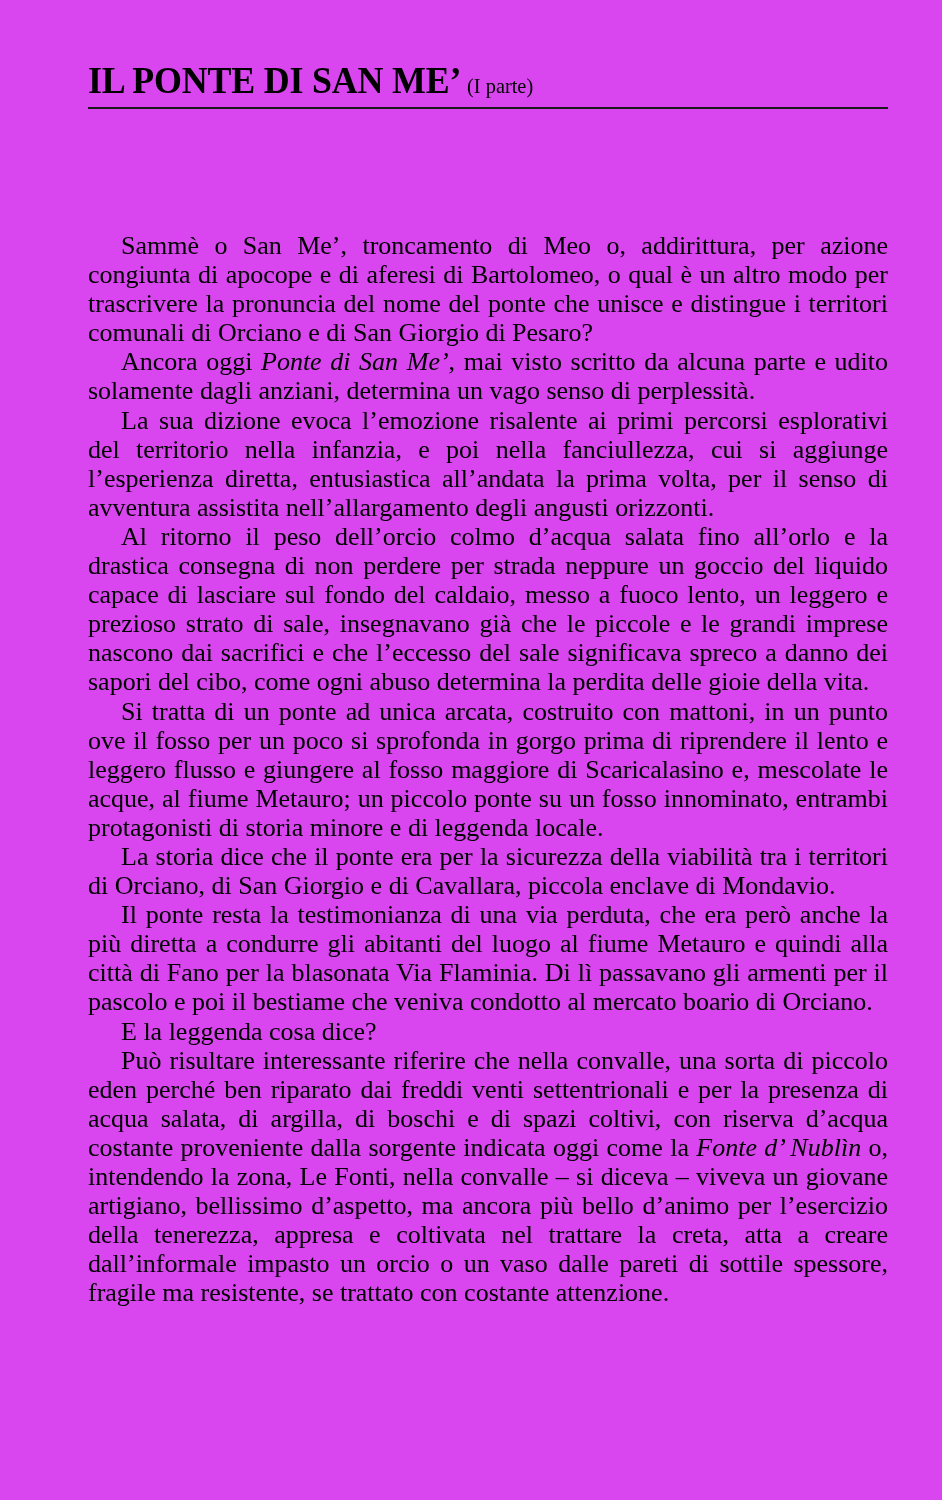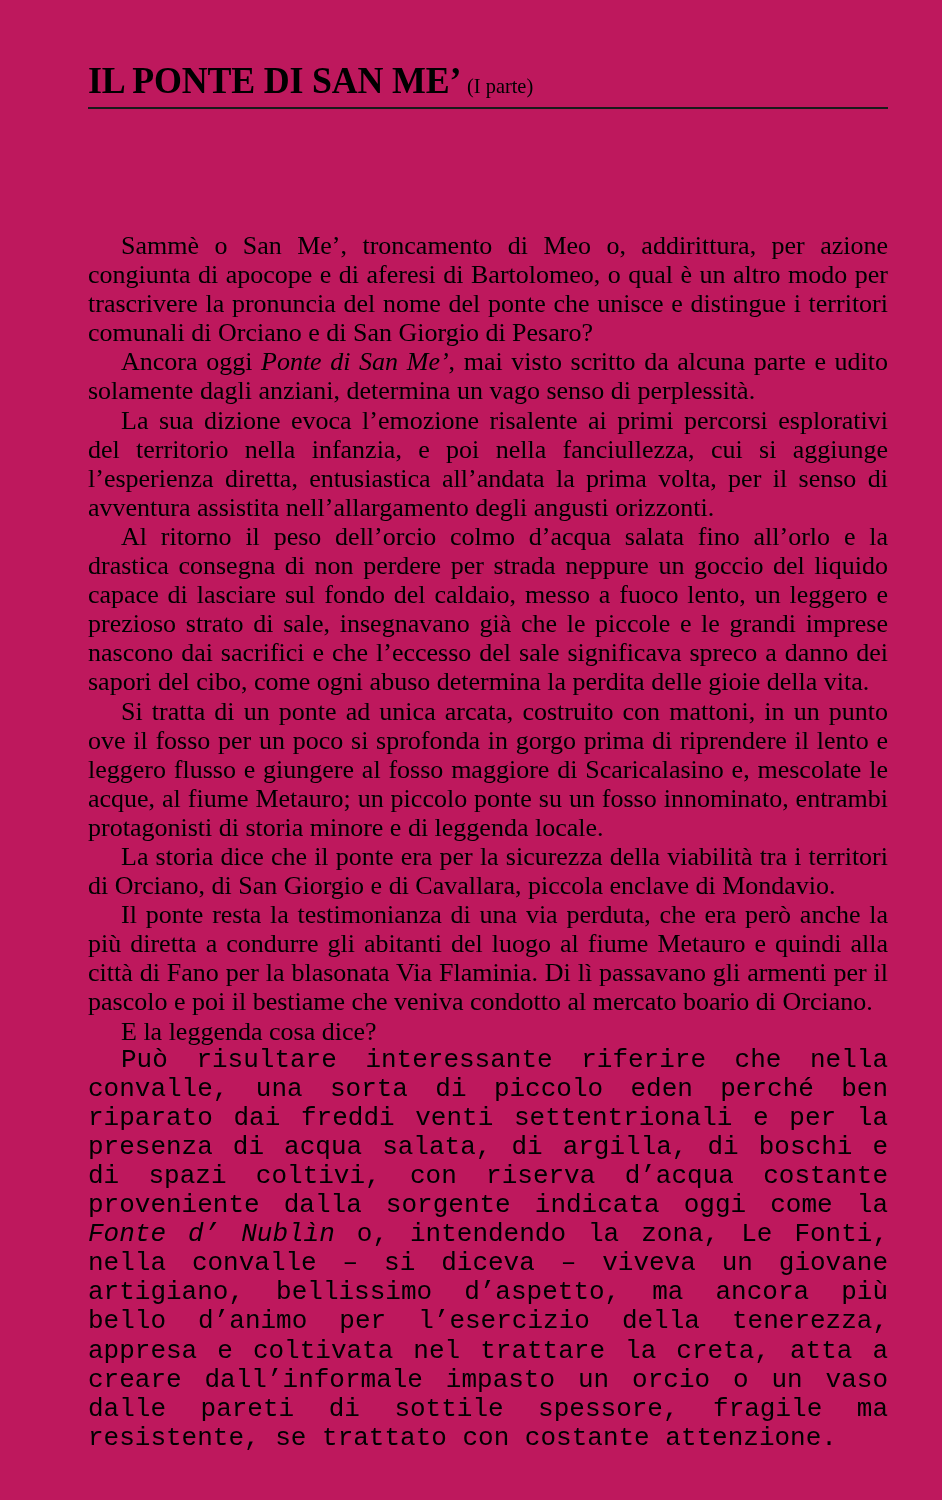--- a/index.html
+++ b/index.html
@@ -83,31 +83,30 @@
   .body-text p {
     margin: 0;
     padding: 0;
     text-indent: 33px;
     text-align: justify;
   }
 
   
   .body-text p:last-child {
     margin-bottom: 0;
-    font-family: Liberation Mono, monospace;
   }
 
   .it {
     font-style: italic;
   }
 </style>
 </head>
 <body style="background: rgb(255, 255, 255); color: rgb(0, 0, 0);">
 
-<div class="page" style="background: #be185d;">
+<div class="page" style="background: #d946ef;">
 
   <div class="title-block">
     <h1 class="doc-title"><span class="title-main">IL PONTE DI SAN ME’</span><span class="title-part">(I parte)</span></h1>
     <hr class="title-rule" style="border-top-color: rgb(26, 26, 26);">
   </div>
 
   <div class="body-text">
 
     <p>Sammè o San Me’, troncamento di Meo o, addirittura, per  azione congiunta di  apocope e di aferesi di Bartolomeo, o qual è un altro modo per trascrivere la pronuncia del nome del ponte che unisce e distingue i territori comunali di Orciano e di San Giorgio di Pesaro?</p>
 

